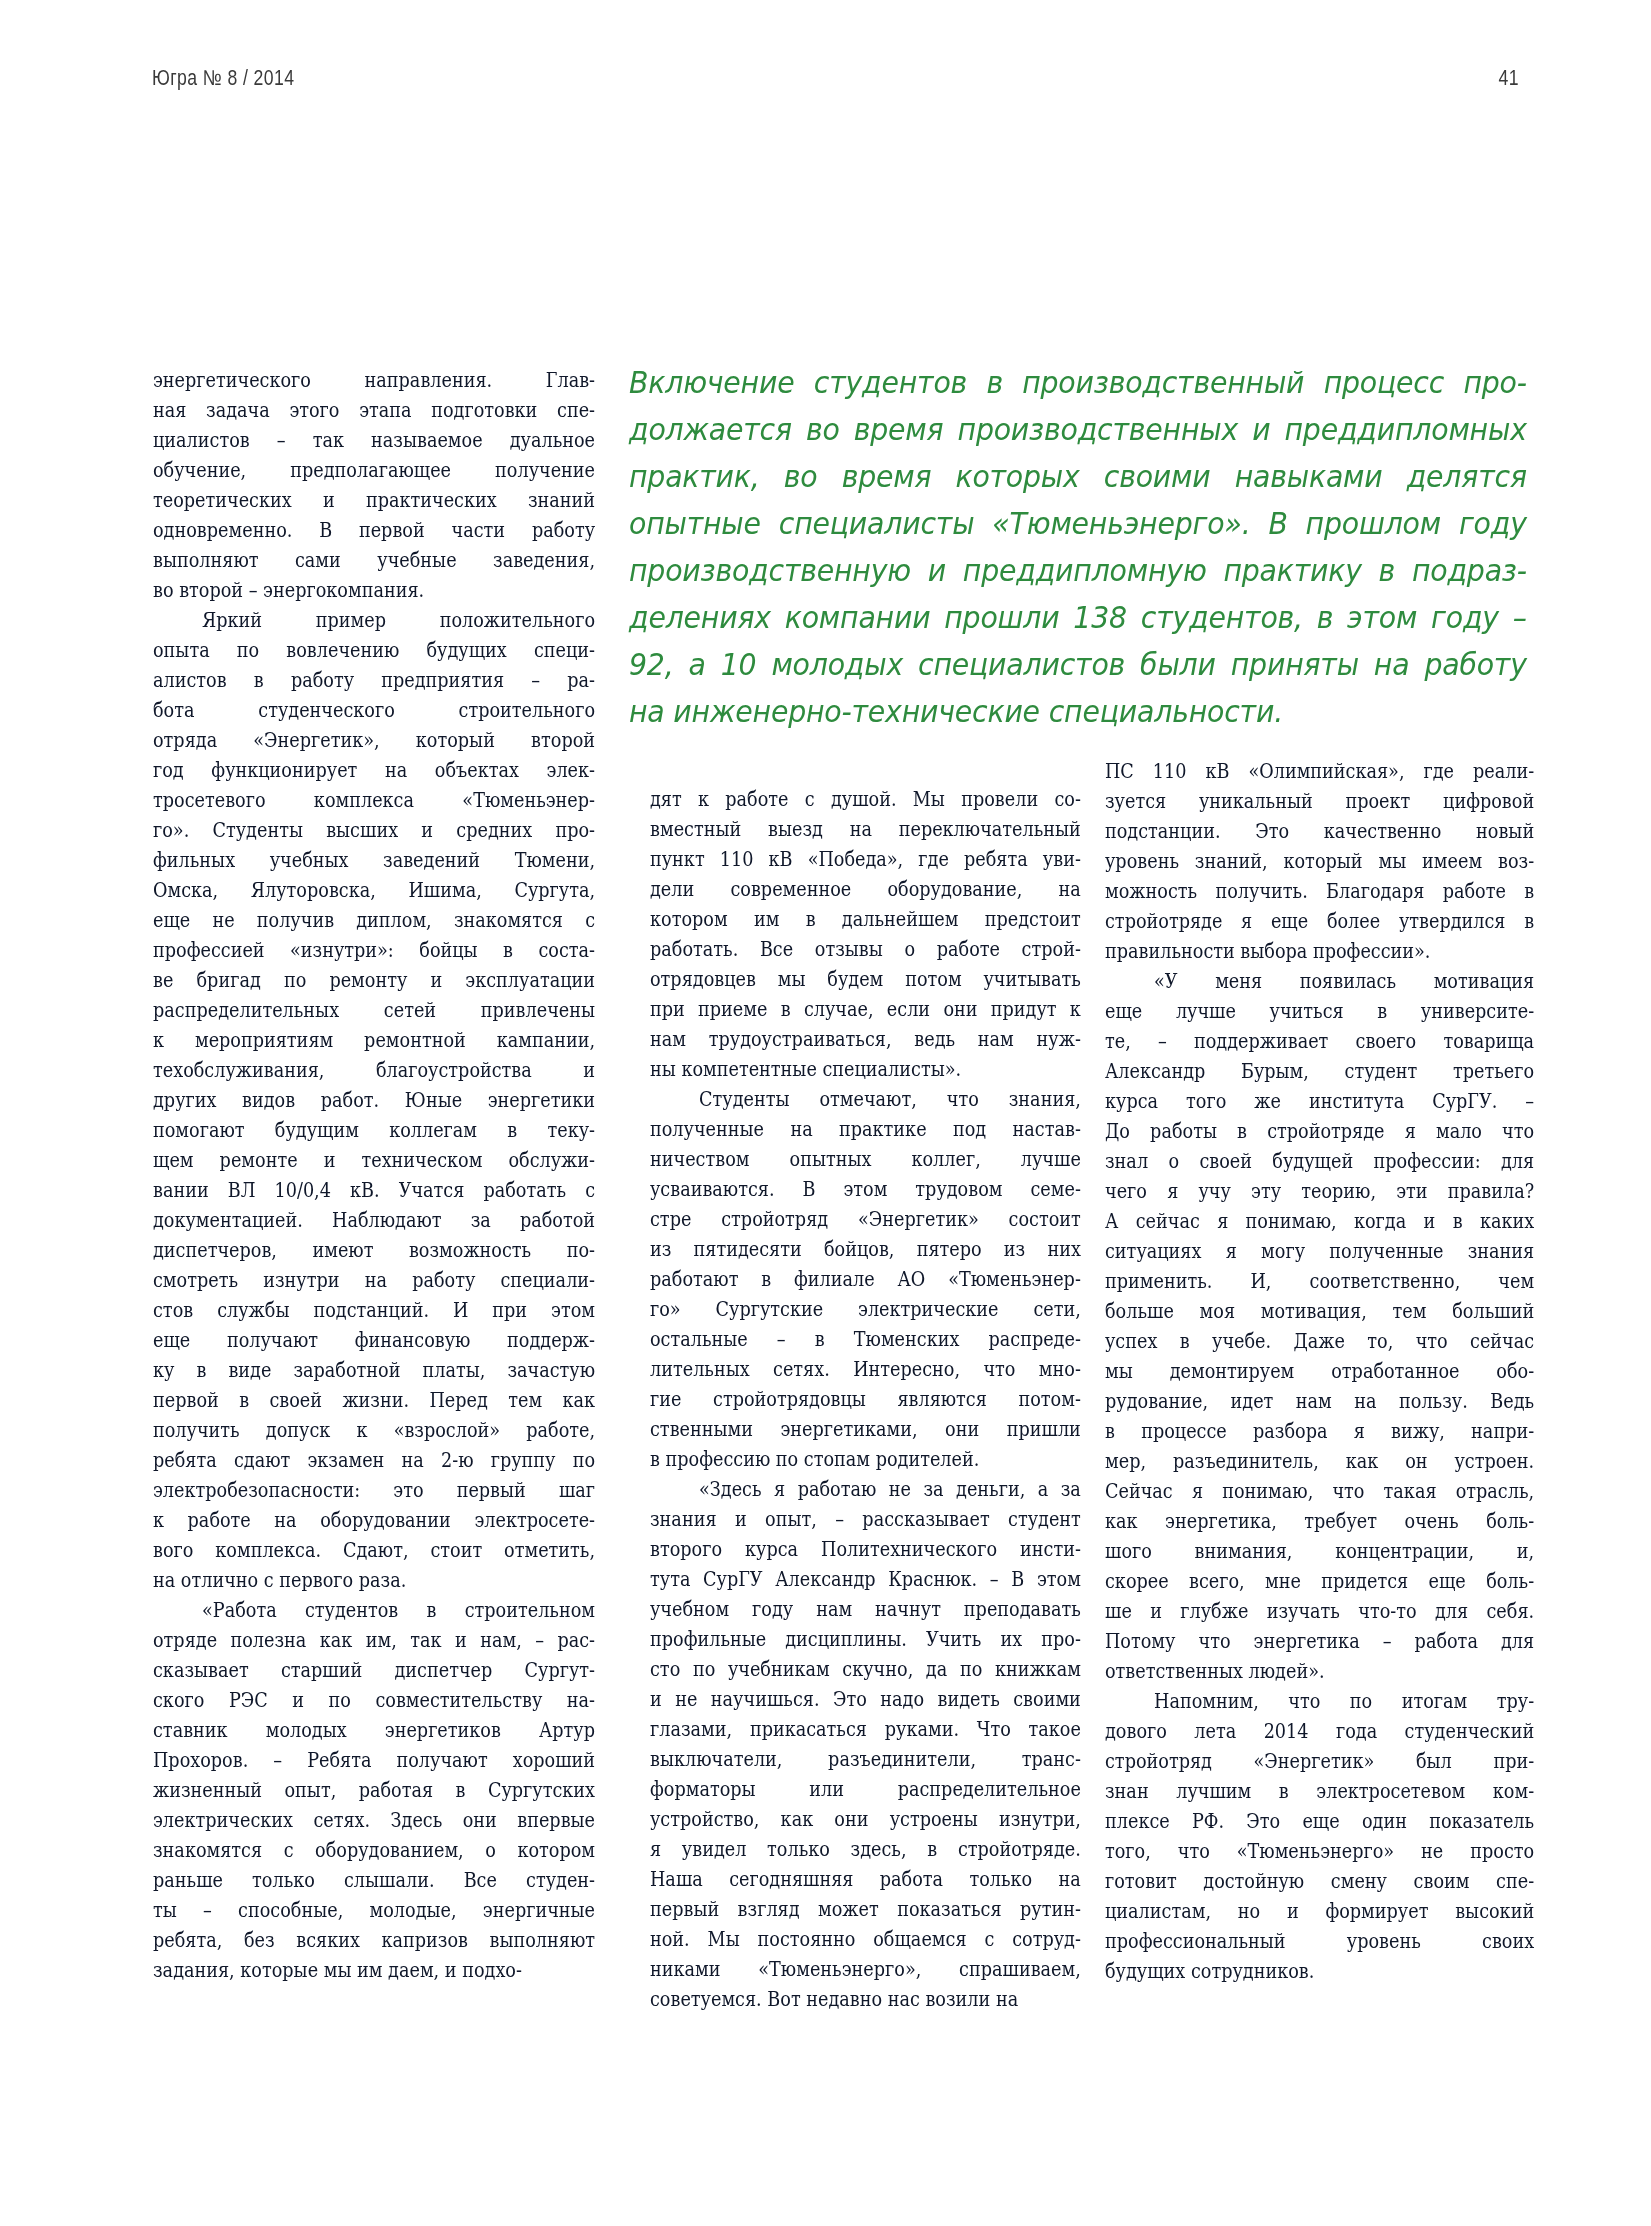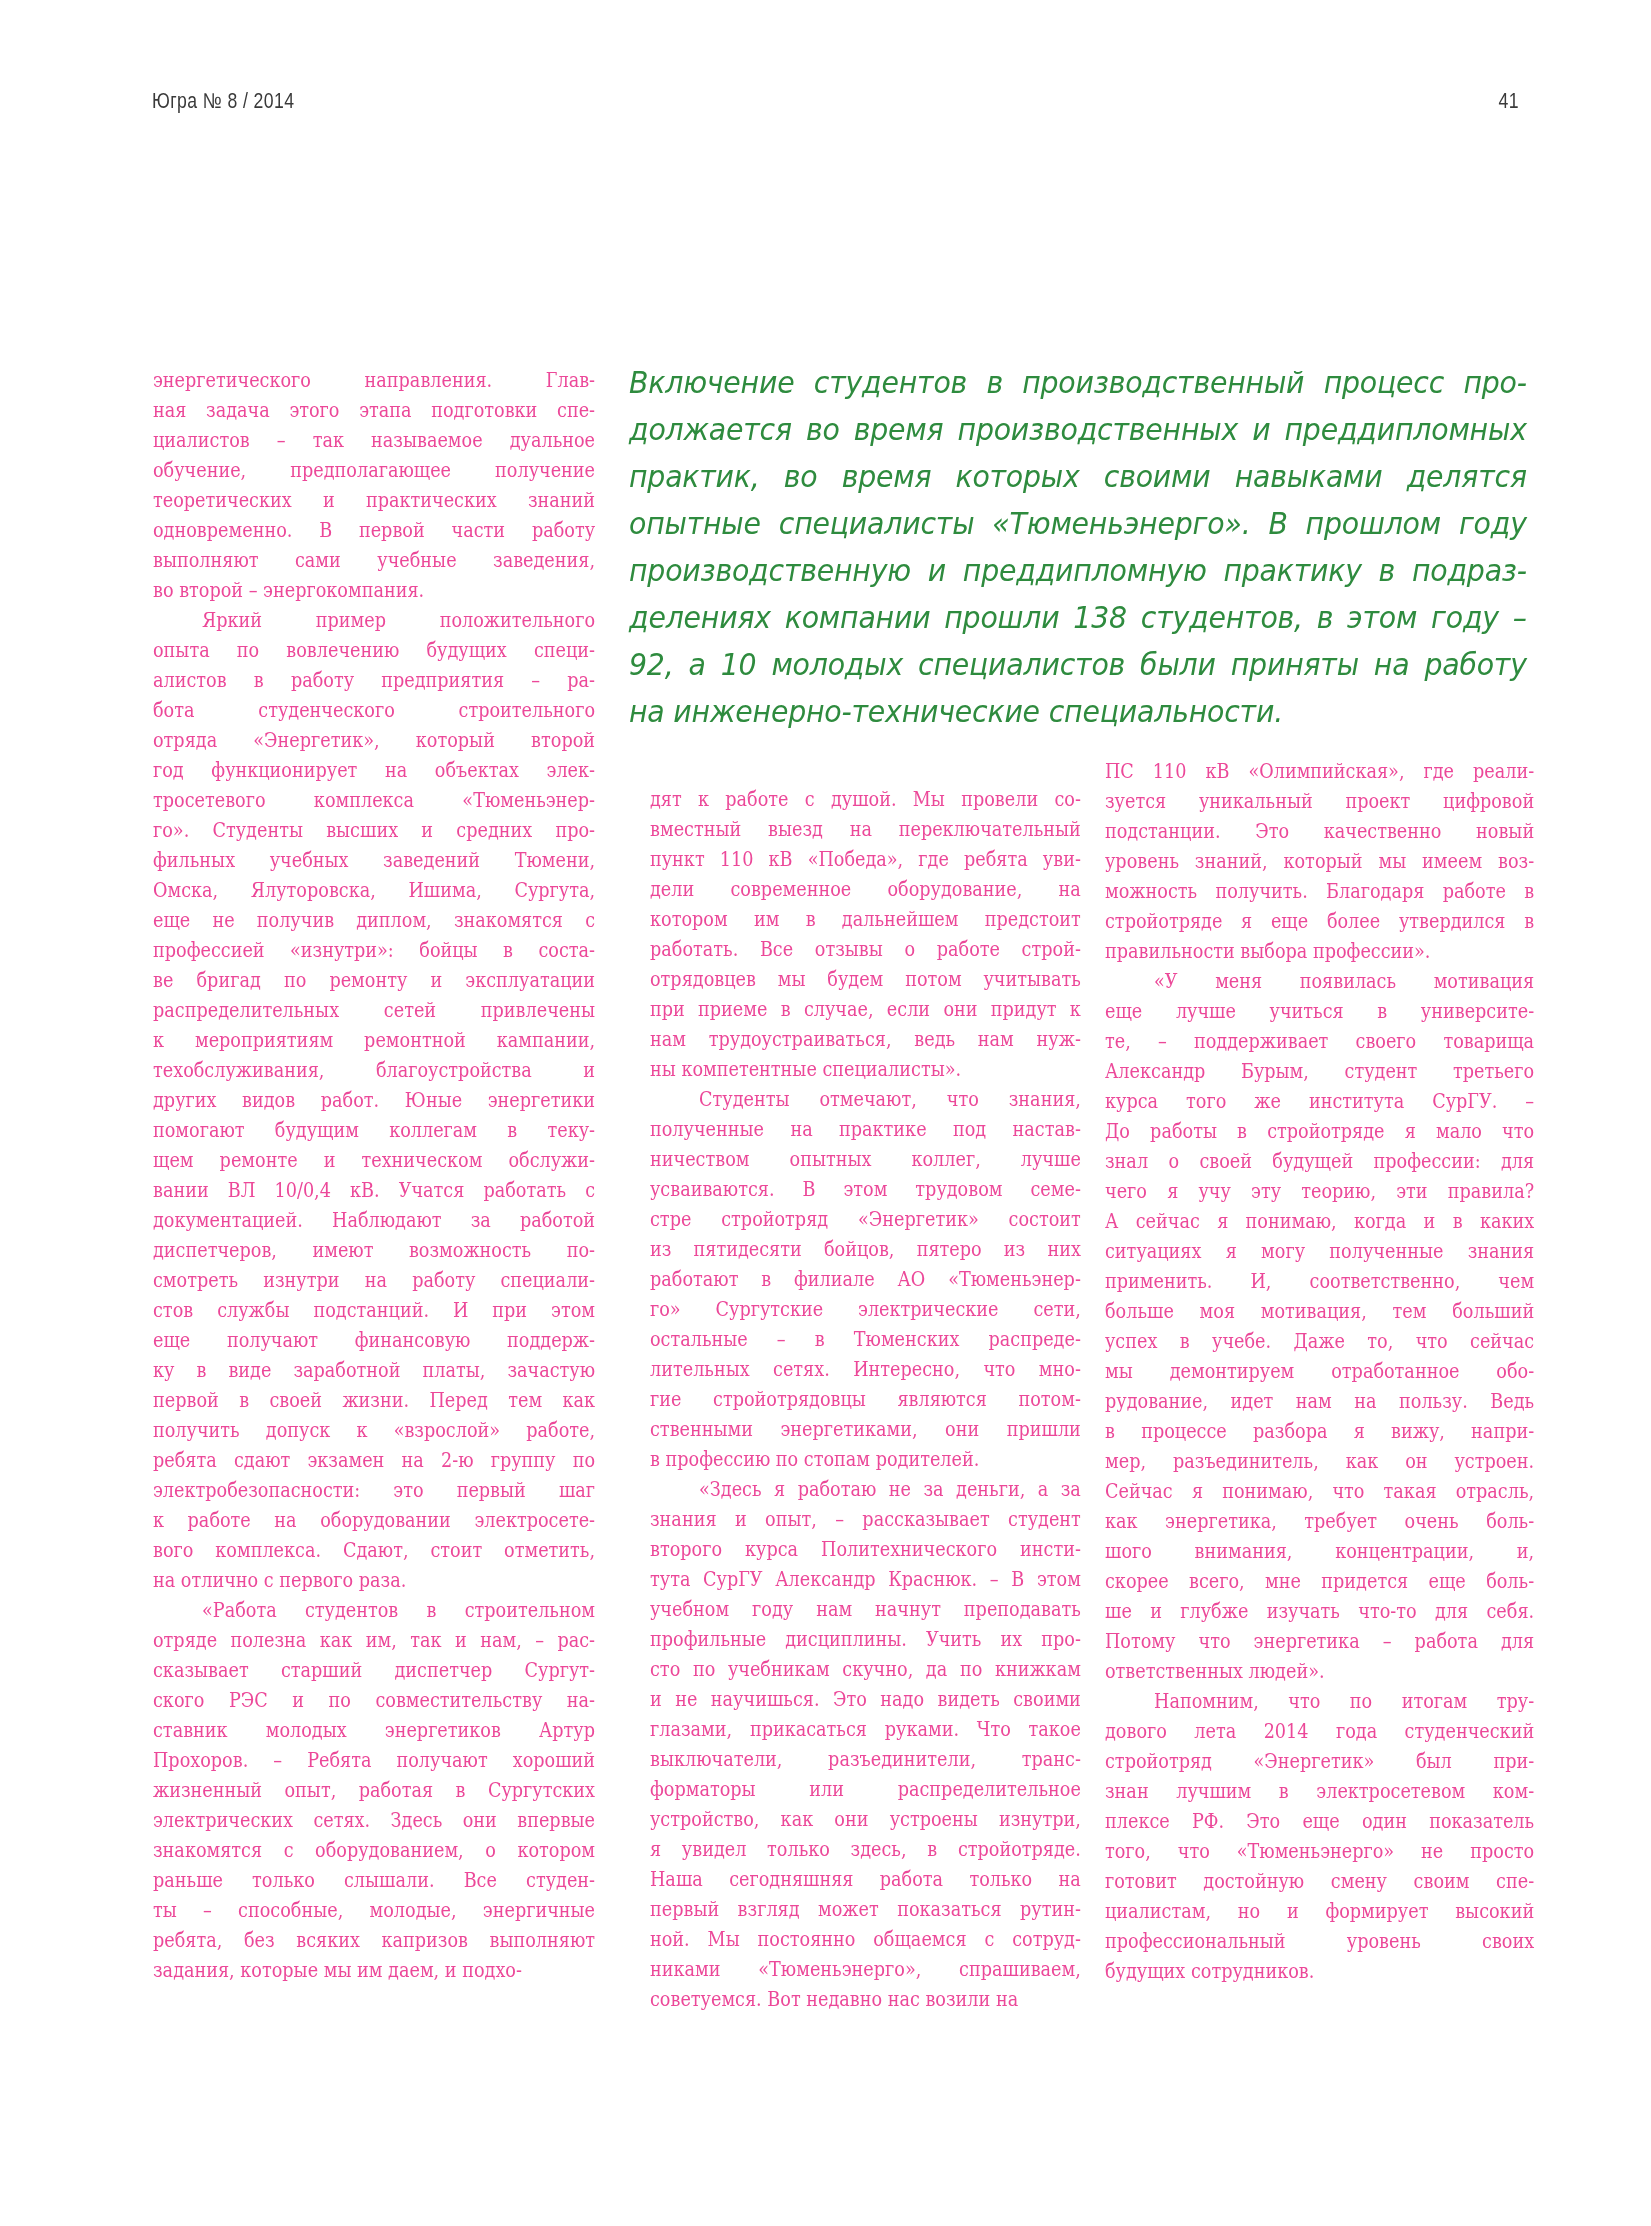--- a/index.html
+++ b/index.html
@@ -9,21 +9,21 @@
     }
     body {
       width: 1651px;
       height: 2226px;
       position: relative;
       overflow: hidden;
       color: #231f20;
     }
     .running-head {
       position: absolute;
-      top: 89px;
+      top: 66px;
       left: 0;
       width: 1651px;
       height: 29px;
       font-family: "Liberation Sans", sans-serif;
       font-size: 21.5px;
       color: #3a3a3a;
       letter-spacing: 0.5px;
     }
     .running-head .left {
       position: absolute;
@@ -66,21 +66,21 @@
     }
     .pullquote .line.last {
       text-align-last: left;
     }
 
     .col {
       position: absolute;
       font-family: "DejaVu Serif", serif;
       font-size: 20.5px;
       line-height: 30px;
-      color: #ec4899;
+      color: #0f172a;
     }
     .col .line {
       display: block;
       white-space: nowrap;
       text-align: justify;
       text-align-last: justify;
       transform-origin: left top;
     }
     .col .line.last {
       text-align-last: left;

